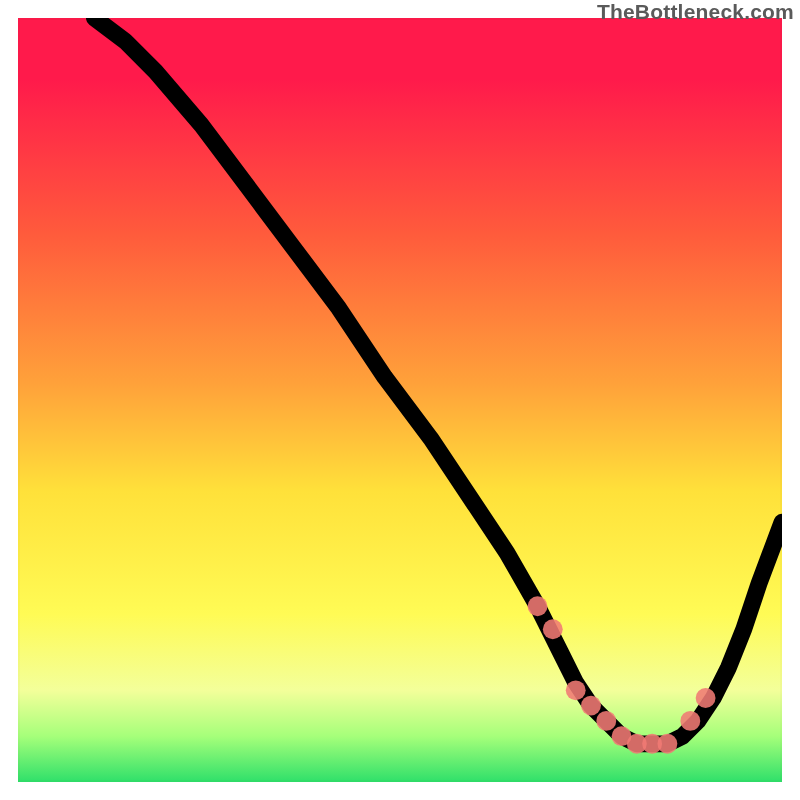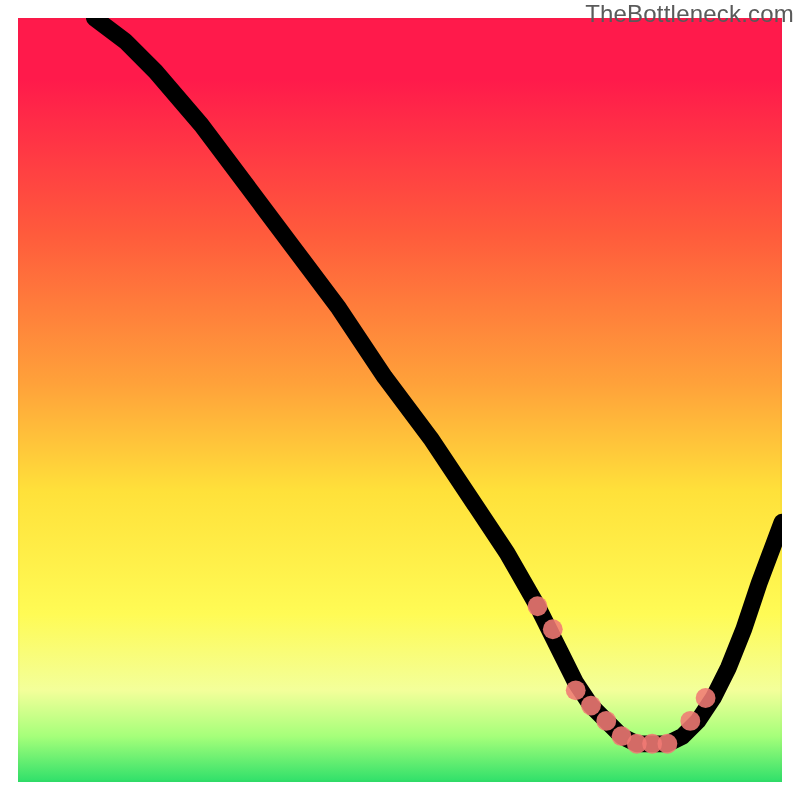--- a/index.html
+++ b/index.html
@@ -57,22 +57,22 @@
     stroke-linecap: round;
   }
   .dot {
     fill: var(--c-dot);
     opacity: 0.88;
   }
   .attribution {
     position: absolute;
     top: 0;
     right: 6px;
-    font-size: 24px;
-    font-weight: 400;
+    font-size: 21px;
+    font-weight: 700;
     color: #5a5a5a;
     letter-spacing: 0.2px;
   }
   .frame-border {
     position: absolute;
     left: 18px;
     top: 18px;
     width: 764px;
     height: 764px;
     box-sizing: border-box;

